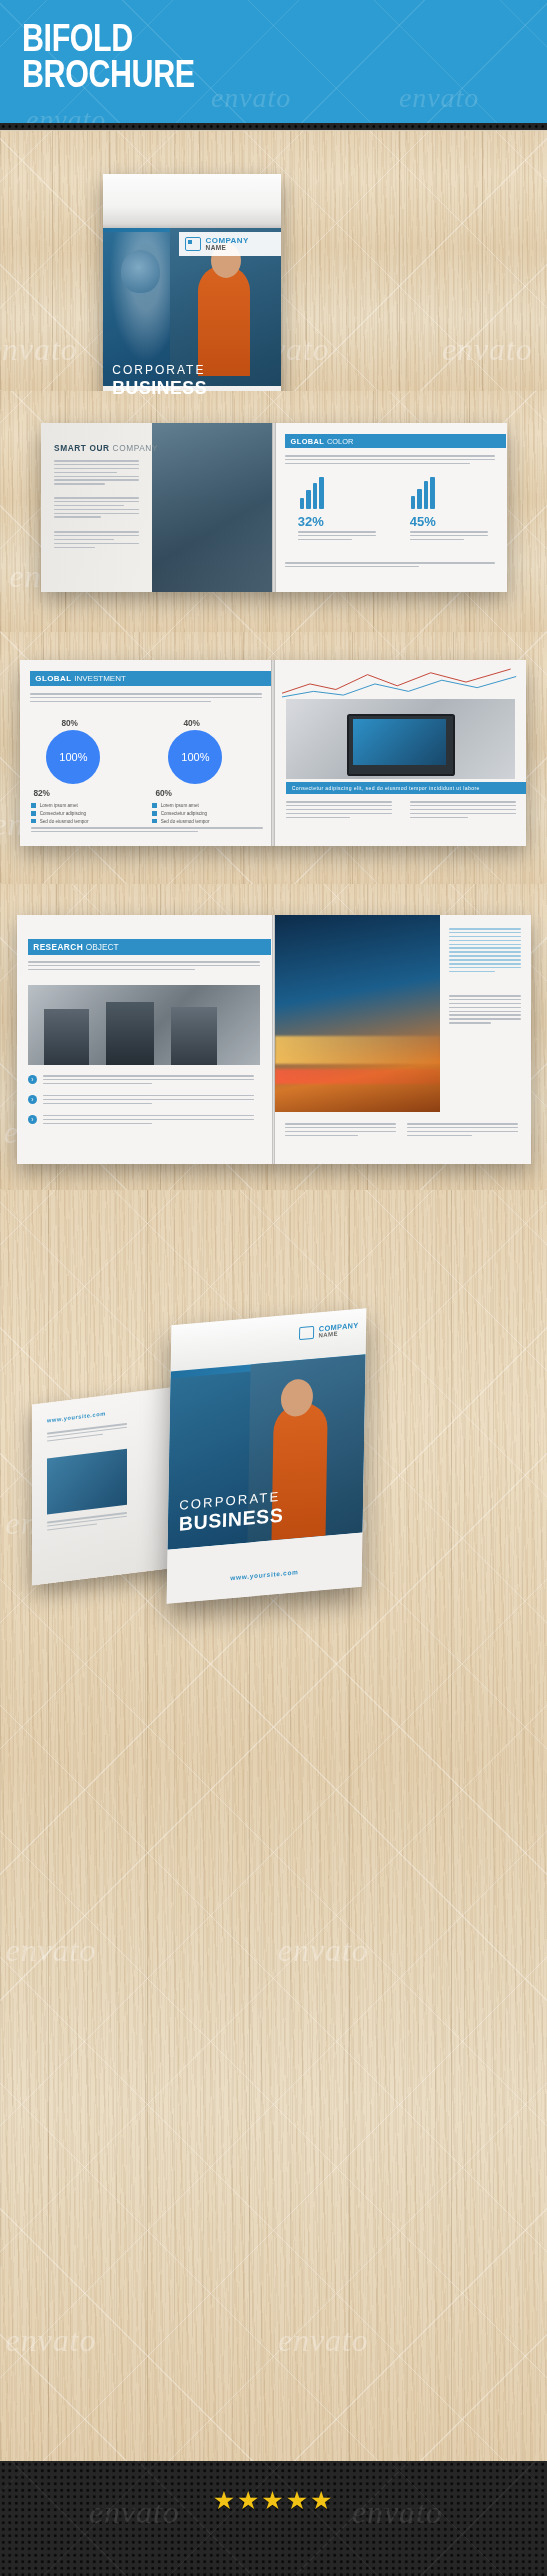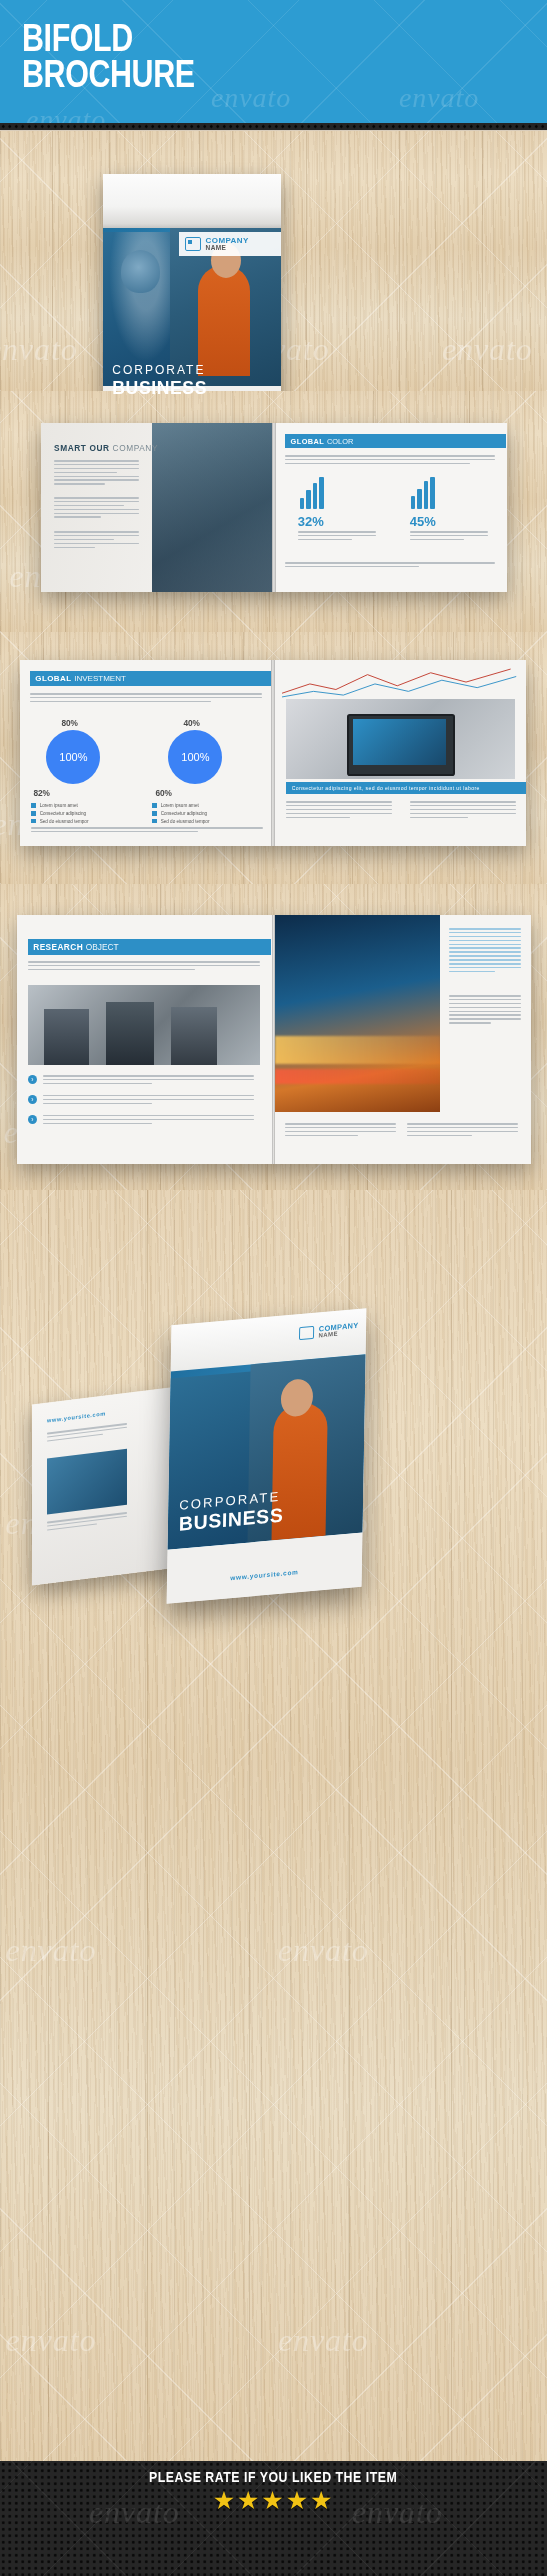--- a/index.html
+++ b/index.html
@@ -518,21 +518,20 @@
     <div style="position:absolute;left:11px;bottom:67px;color:#fff;font-family:'Liberation Sans Narrow','Liberation Sans',sans-serif;">
       <div style="font-size:13px;letter-spacing:2.2px;">CORPORATE</div>
       <div style="font-size:19.5px;font-weight:bold;letter-spacing:0.6px;">BUSINESS</div>
     </div>
     <div style="position:absolute;left:0;right:0;bottom:0;height:54px;background:#f1f0ee;"></div>
     <div style="position:absolute;left:0;right:0;bottom:16.7px;text-align:center;color:#2d8fc6;font-size:6.5px;font-weight:bold;letter-spacing:0.7px;">www.yoursite.com</div>
   </div>
 
   <div class="footer">
     <div class="fx"></div>
-    <div class="rate-txt"><span>PLEASE RATE IF YOU LIKED THE ITEM</span></div>
     <div class="stars">
       <span>★</span><span>★</span><span>★</span><span>★</span><span>★</span>
     </div>
     <div class="wmk dark" style="left:89px;top:33px;">envato</div>
     <div class="wmk dark" style="left:352px;top:33px;">envato</div>
   </div>
 
 </div>
 
 

